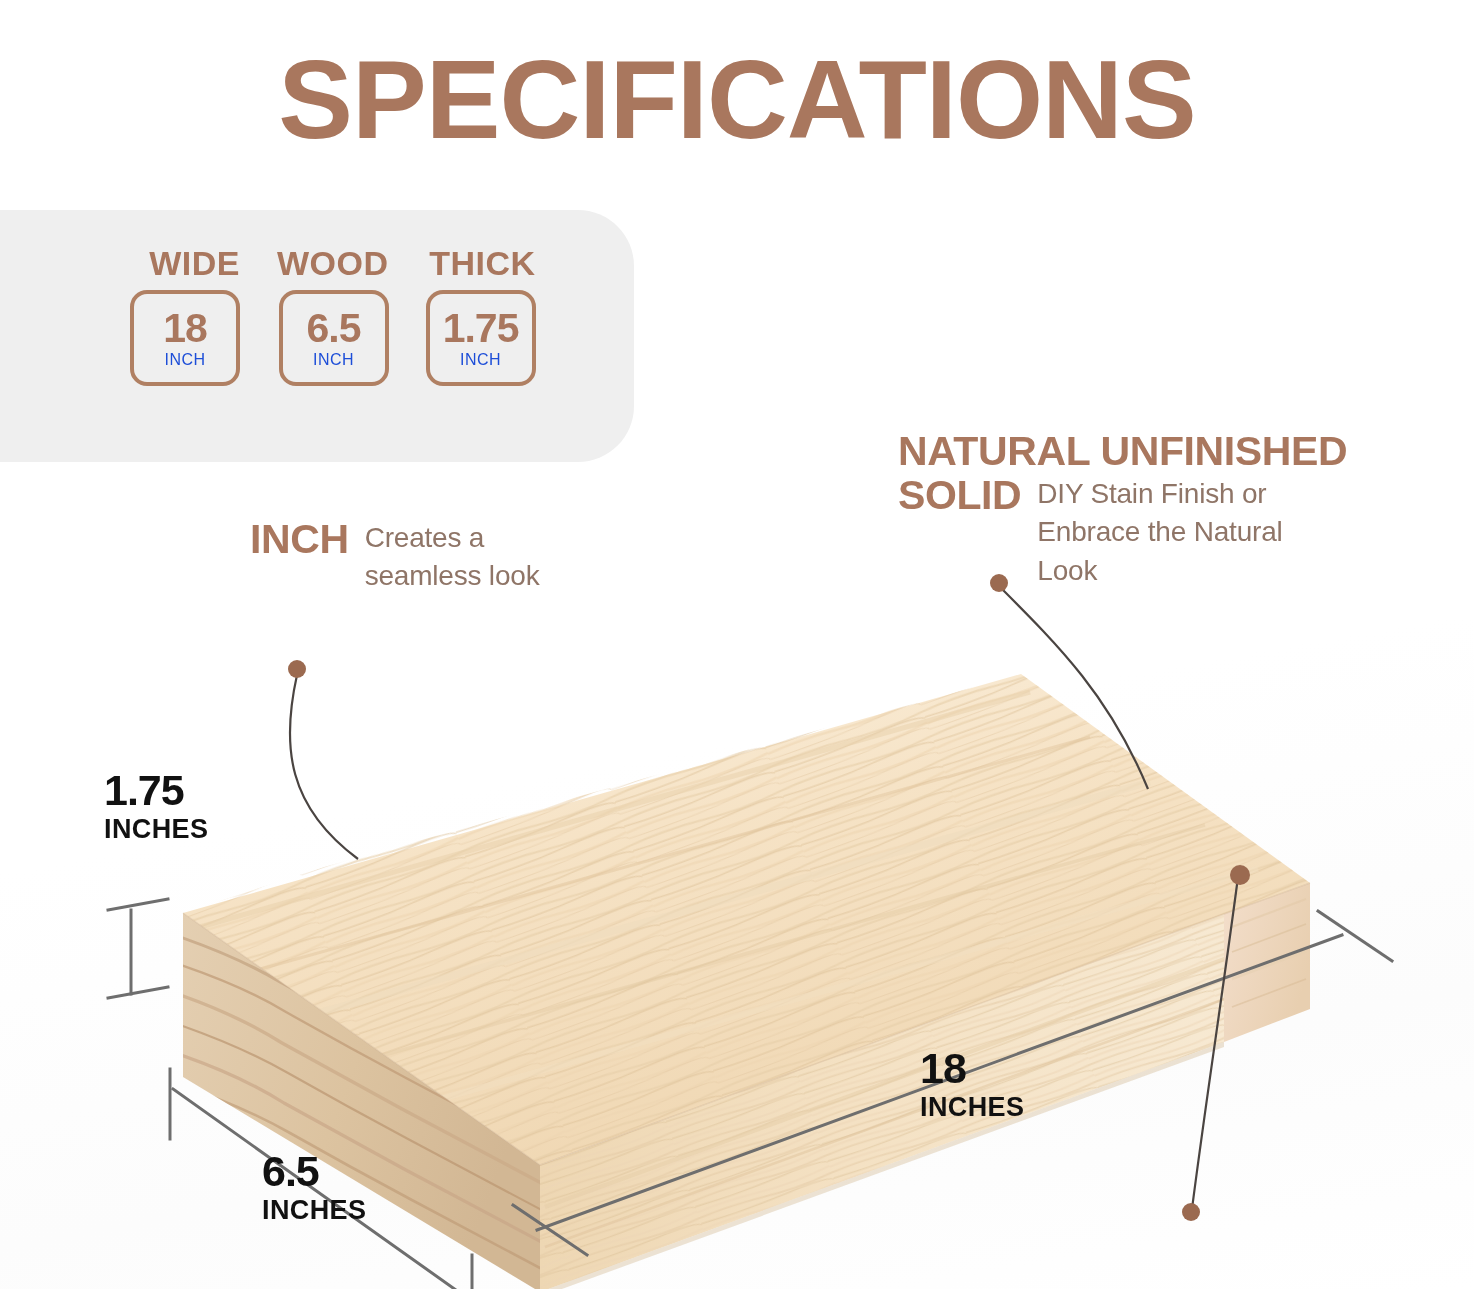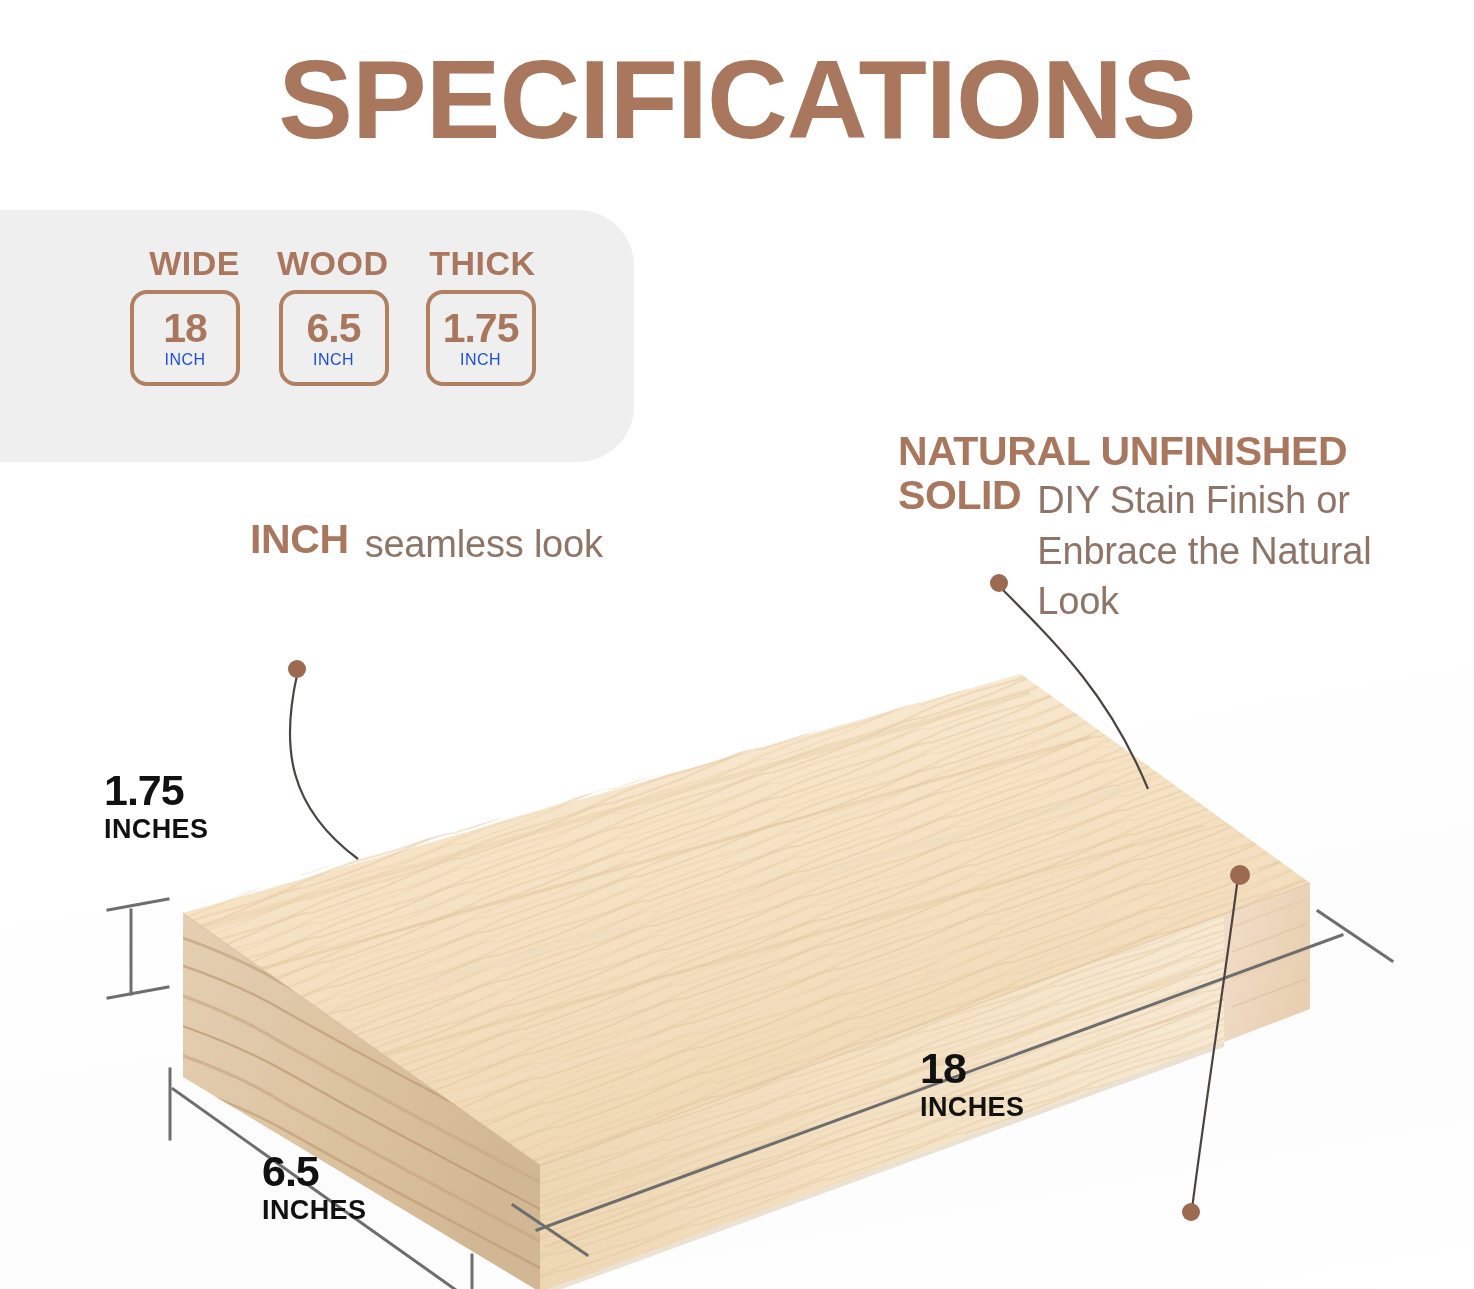--- a/index.html
+++ b/index.html
@@ -92,21 +92,21 @@
   
   .callout { position: absolute; }
   .callout .c-head {
     font-size: 41px;
     font-weight: 700;
     color: #a9775e;
     line-height: 1.08;
     letter-spacing: -0.4px;
   }
   .callout .c-body {
-    font-size: 38px;
+    font-size: 28px;
     font-weight: 400;
     color: #8f7567;
     line-height: 1.22;
     letter-spacing: -0.2px;
   }
   .c-inline {
     display: flex;
     align-items: flex-start;
     gap: 16px;
   }
@@ -317,20 +317,21 @@
 
   <div class="dim-label" id="dim-long">
     <div class="dim-value">18</div>
     <div class="dim-unit">INCHES</div>
   </div>
 
   <div class="callout" id="callout-flush">
     <div class="c-inline">
       <div class="c-head">INCH</div>
       <div>
+        <div class="c-body">Creates a</div>
         <div class="c-body">seamless look</div>
       </div>
     </div>
   </div>
 
   <div class="callout" id="callout-pine">
     <div class="c-head">NATURAL UNFINISHED</div>
     <div class="c-inline">
       <div class="c-head">SOLID</div>
       <div>

